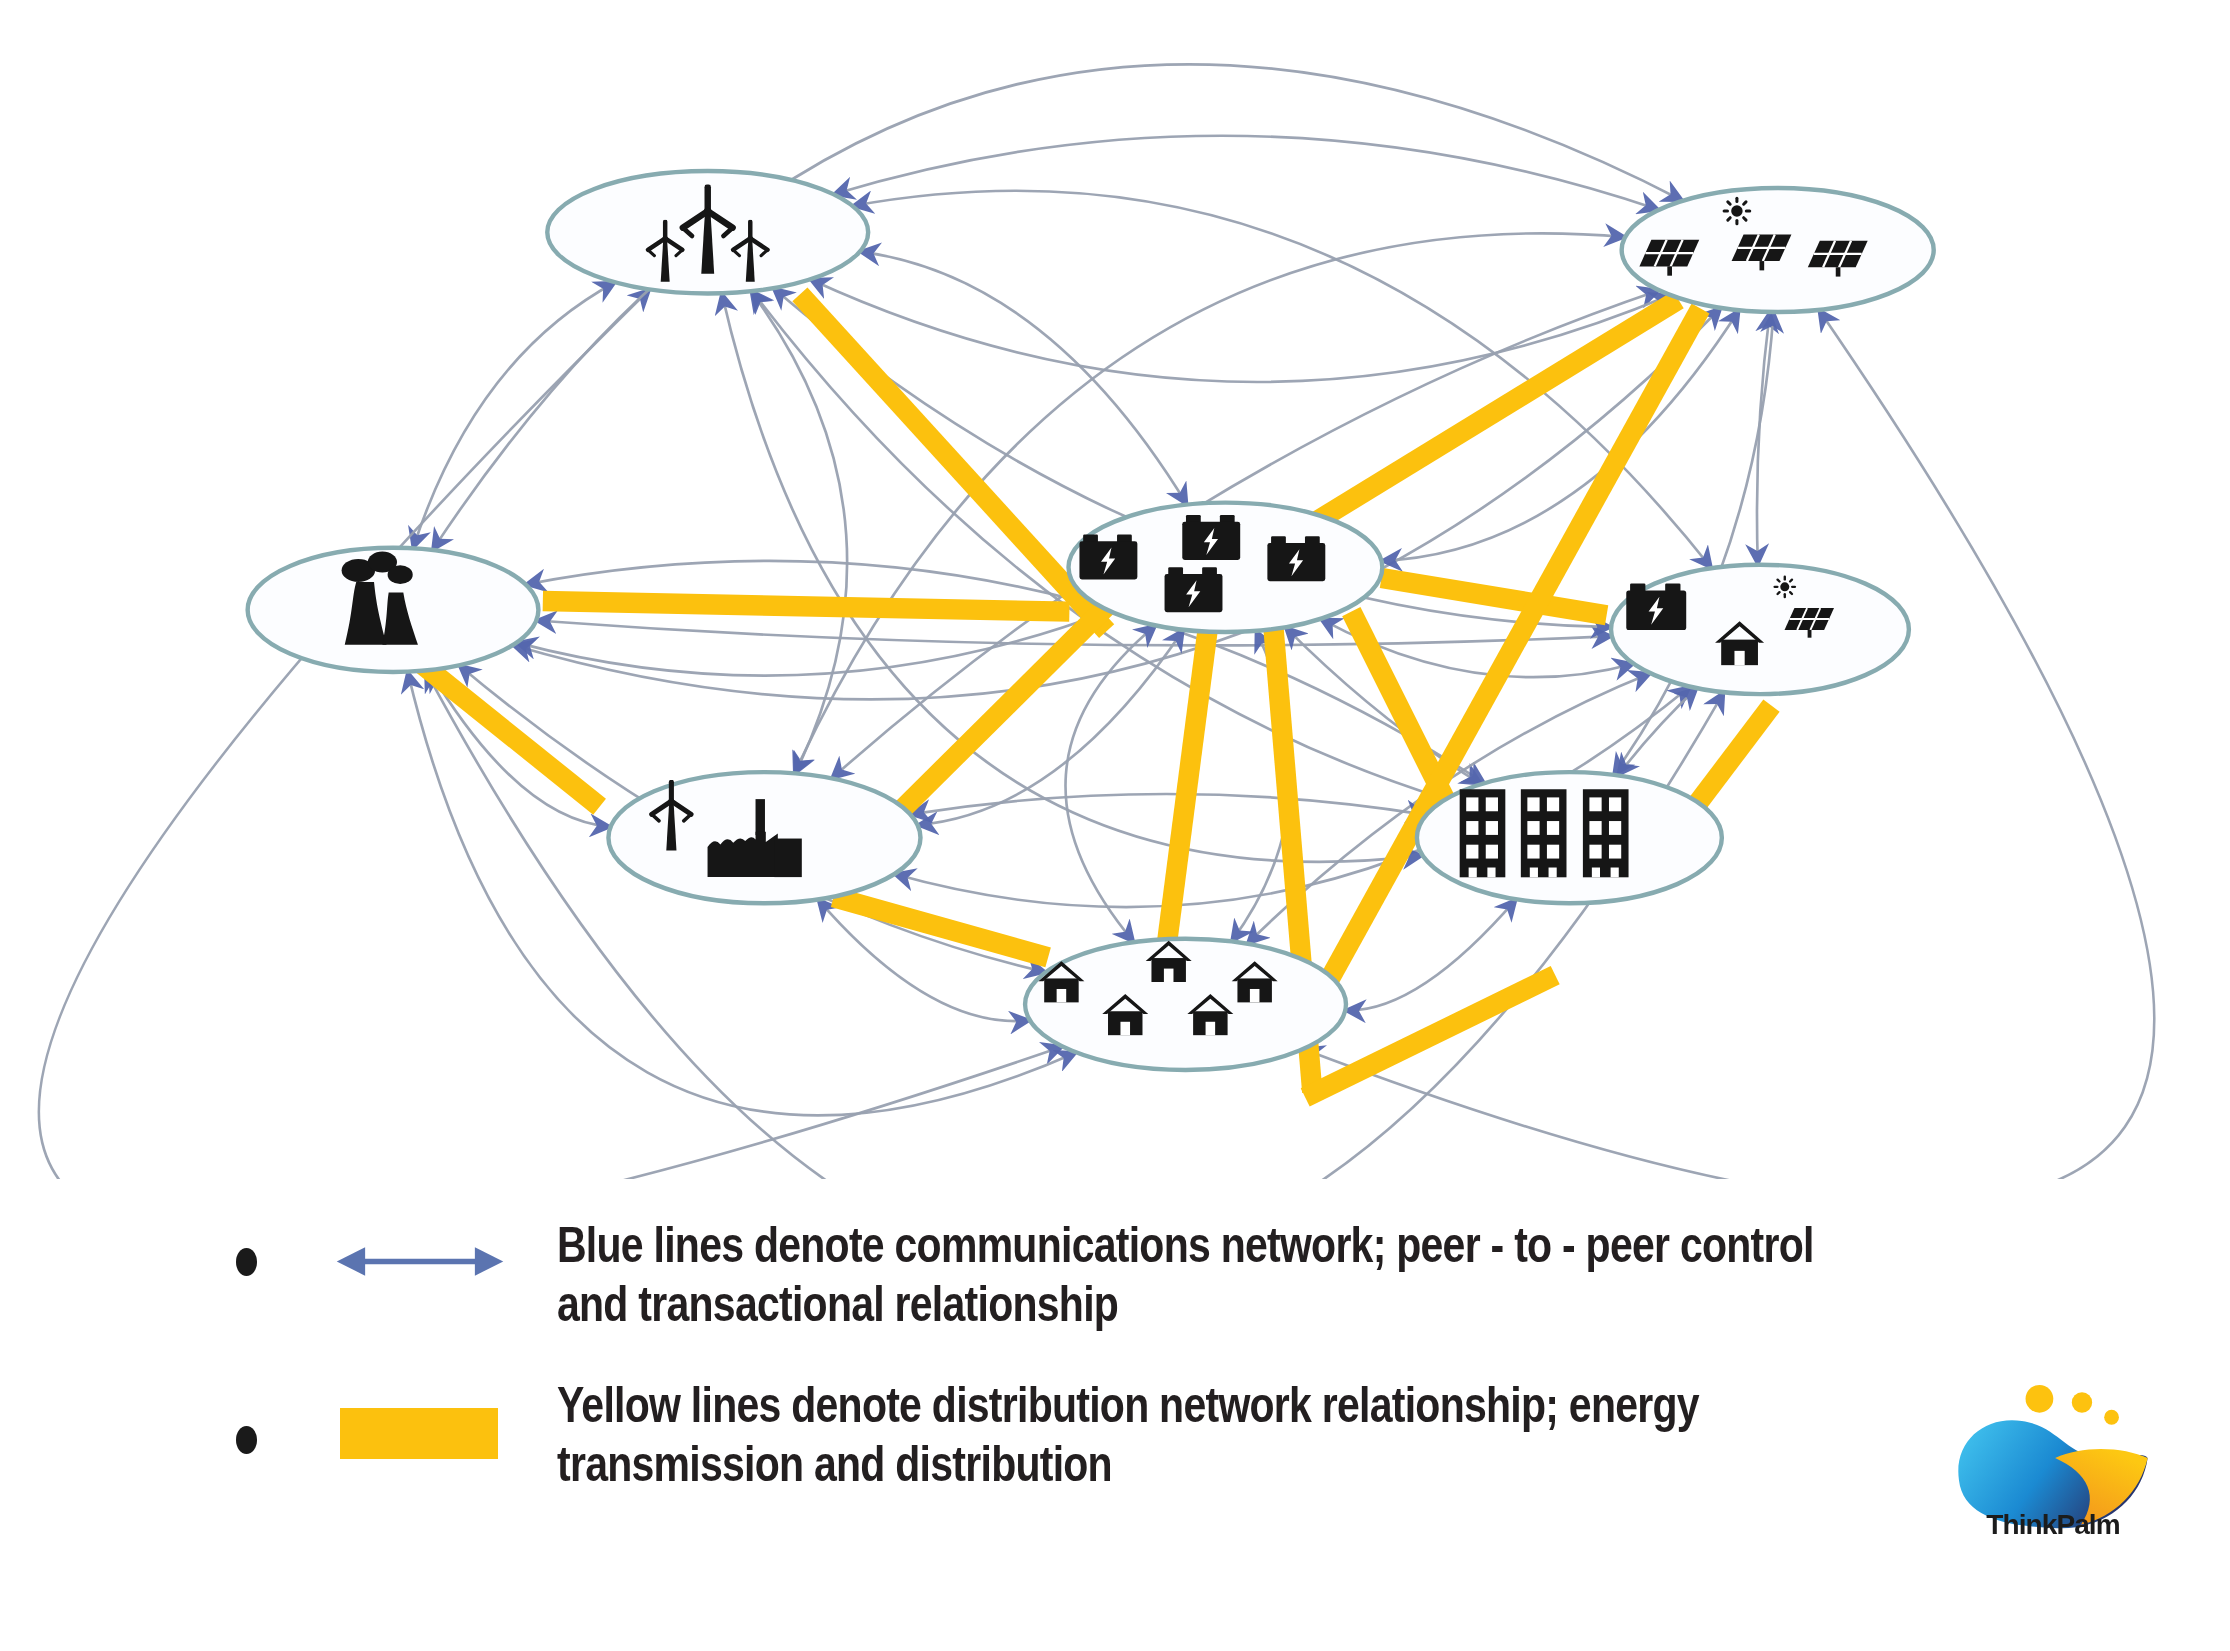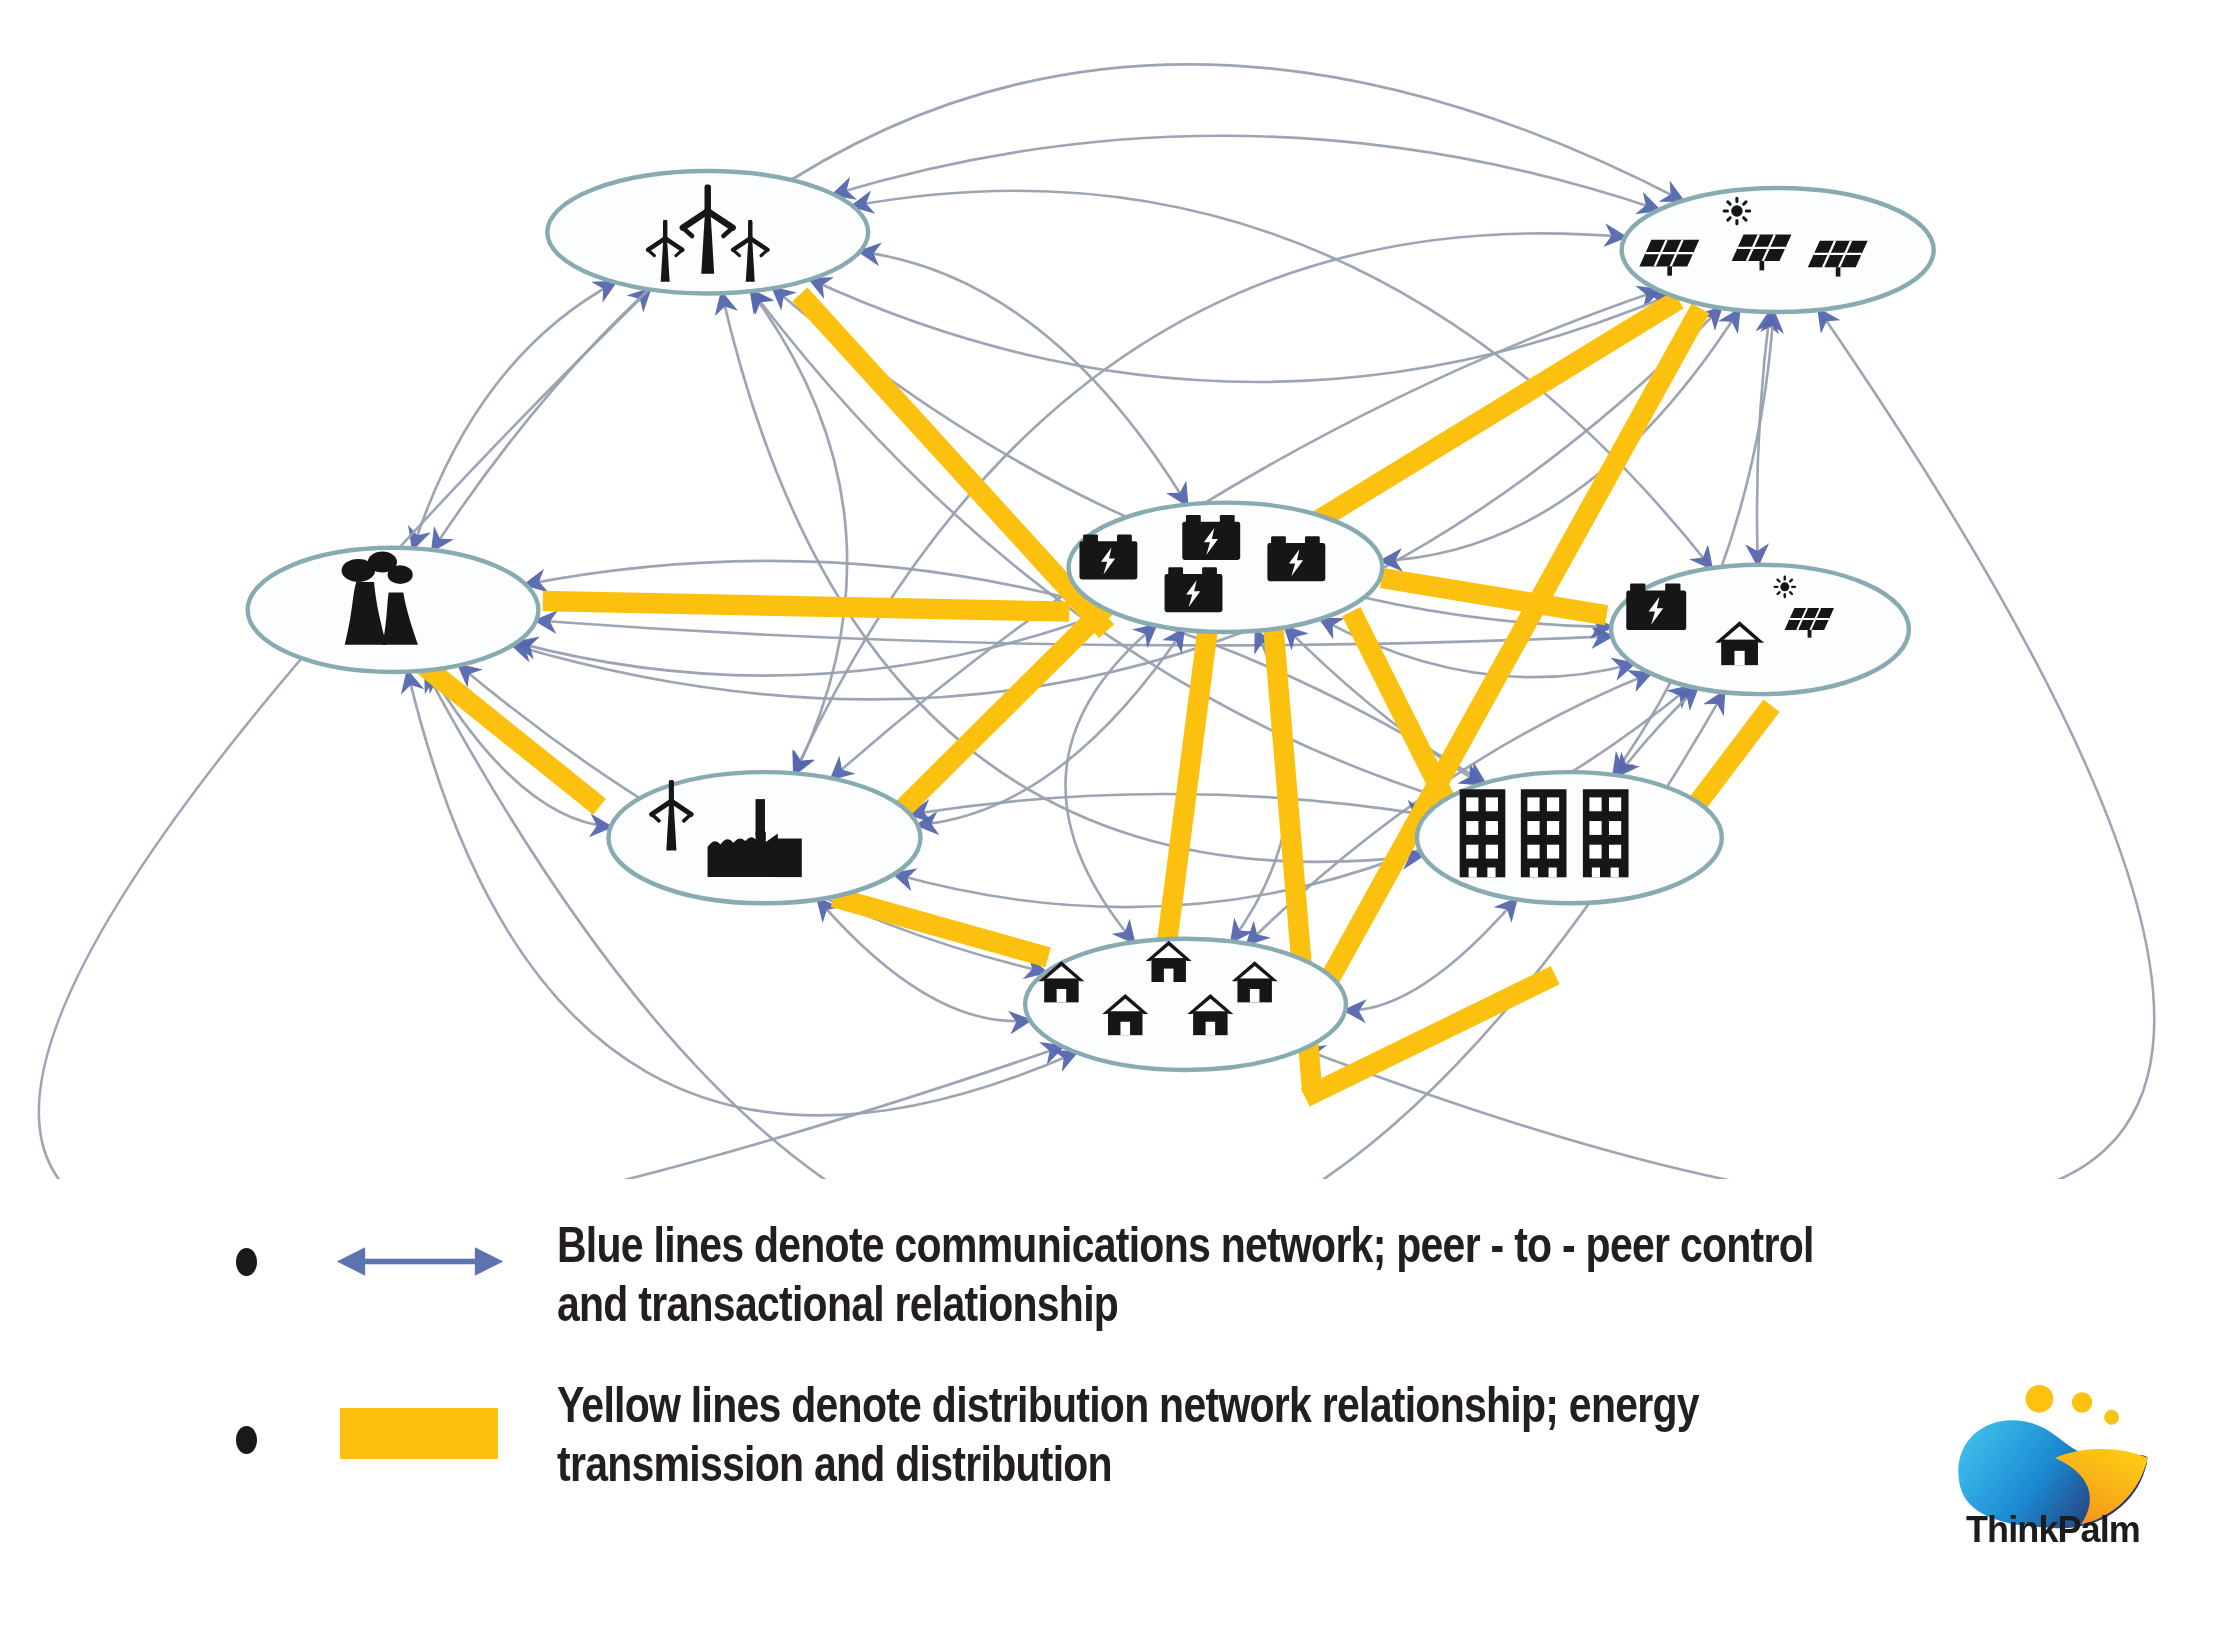--- a/index.html
+++ b/index.html
@@ -5,21 +5,21 @@
   html,body{margin:0;padding:0;background:#ffffff;}
   #page{position:relative;width:2231px;height:1652px;background:#ffffff;overflow:hidden;
         font-family:"Liberation Sans", sans-serif;border-radius:8px;}
   #netsvg{position:absolute;left:0;top:0;}
   .bullet{position:absolute;width:21px;height:28px;border-radius:50%;background:#1a1a1a;}
   .legend-text{position:absolute;color:#231f20;font-weight:700;font-size:50px;line-height:1.17;
                letter-spacing:-0.9px;transform:scaleX(0.82);transform-origin:0 0;white-space:nowrap;}
   .yellow-swatch{position:absolute;width:158px;height:51px;background:#FCC10E;}
   #logo-wrap{position:absolute;left:1946px;top:1357px;width:222px;height:213px;}
   #logo-text{position:absolute;left:1942px;top:1509px;width:222px;text-align:center;
-             color:#1c1c1c;font-weight:700;font-size:36px;letter-spacing:-0.9px;}
+             color:#1c1c1c;font-weight:700;font-size:28px;letter-spacing:-0.9px;}
 </style>
 </head>
 <body>
 
 <div id="page">
 
   <svg id="netsvg" width="2231" height="1179" viewBox="0 0 2516 1330">
     <defs>
       <marker id="ah-end" viewBox="0 0 12 12" refX="10.5" refY="6" markerWidth="9" markerHeight="9" orient="auto">
         <path d="M0,0 L12,6 L0,12 L3.6,6 Z" fill="#5567ae"></path>

